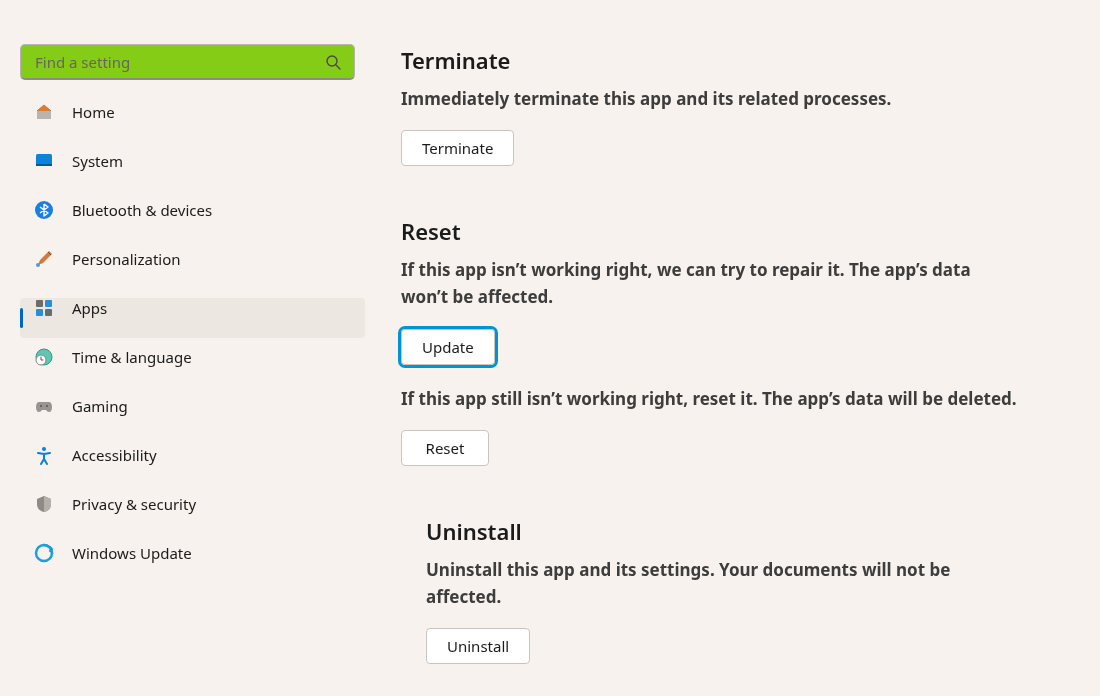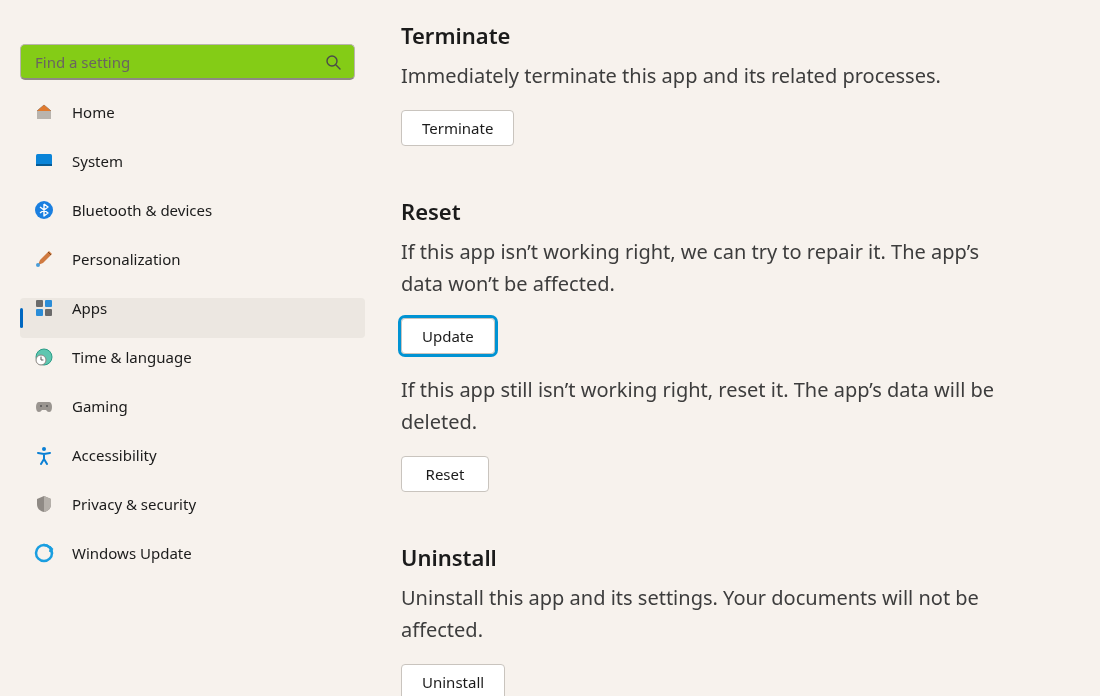--- a/index.html
+++ b/index.html
@@ -41,23 +41,23 @@
   }
   .nav li.active{background:var(--hover);}
   .nav li.active::before{
     content:"";position:absolute;left:0;top:10px;bottom:10px;width:3px;
     background:#0067c0;border-radius:3px;
   }
   .nav .ic{width:20px;height:20px;margin-right:18px;display:flex;align-items:center;justify-content:center;}
   .nav .lbl{font-size:15px;}
 
   
-  .main{flex:1;padding:20px 80px 0 26px;overflow:hidden;box-sizing:border-box;}
+  .main{flex:1;padding:45px 80px 0 26px;overflow:hidden;box-sizing:border-box;}
   h2.sec{font-size:22px;font-weight:600;margin:0 0 10px 0;}
-  p.desc{font-size:20px;line-height:1.6;margin:0 0 18px 0;color:var(--muted);}
+  p.desc{font-size:17px;line-height:1.6;margin:0 0 18px 0;color:var(--muted);font-weight:bold;}
   .section{margin-bottom:50px;}
   .btn{
     display:inline-flex;align-items:center;justify-content:center;
     min-width:88px;height:36px;padding:0 20px;box-sizing:border-box;
     background:var(--card);border:1px solid var(--border);border-radius:4px;
     font-family:inherit;font-size:15px;color:var(--fg);cursor:pointer;
   }
   .highlight{outline:3px solid var(--accent);outline-offset:0px;}
   .spacer{height:20px;}
 
@@ -206,19 +206,19 @@
 
   <section class="section">
     <h2 class="sec">Reset</h2>
     <p class="desc">If this app isn’t working right, we can try to repair it. The app’s data won’t be affected.</p>
     <button class="btn highlight">Update</button>
     <div class="spacer"></div>
     <p class="desc">If this app still isn’t working right, reset it. The app’s data will be deleted.</p>
     <button class="btn">Reset</button>
   </section>
 
-  <section class="section" style="margin-bottom:0;">
+  <section class="section" style="margin-bottom:0;margin-left:25px;">
     <h2 class="sec">Uninstall</h2>
     <p class="desc">Uninstall this app and its settings. Your documents will not be affected.</p>
     <button class="btn">Uninstall</button>
   </section>
 
 </main>
 
 </body></html>

